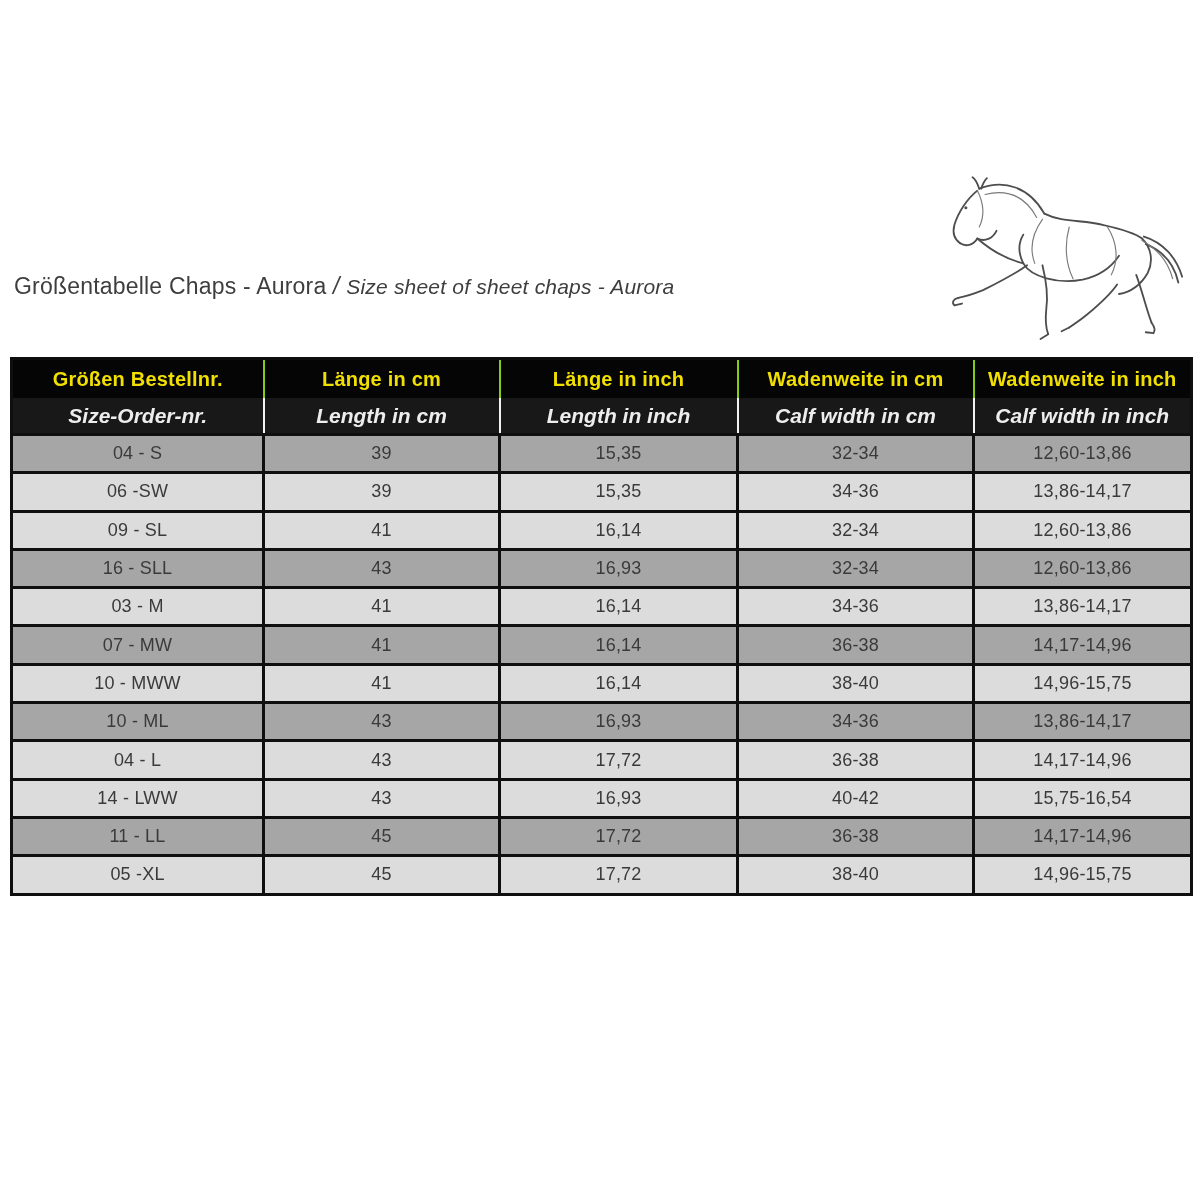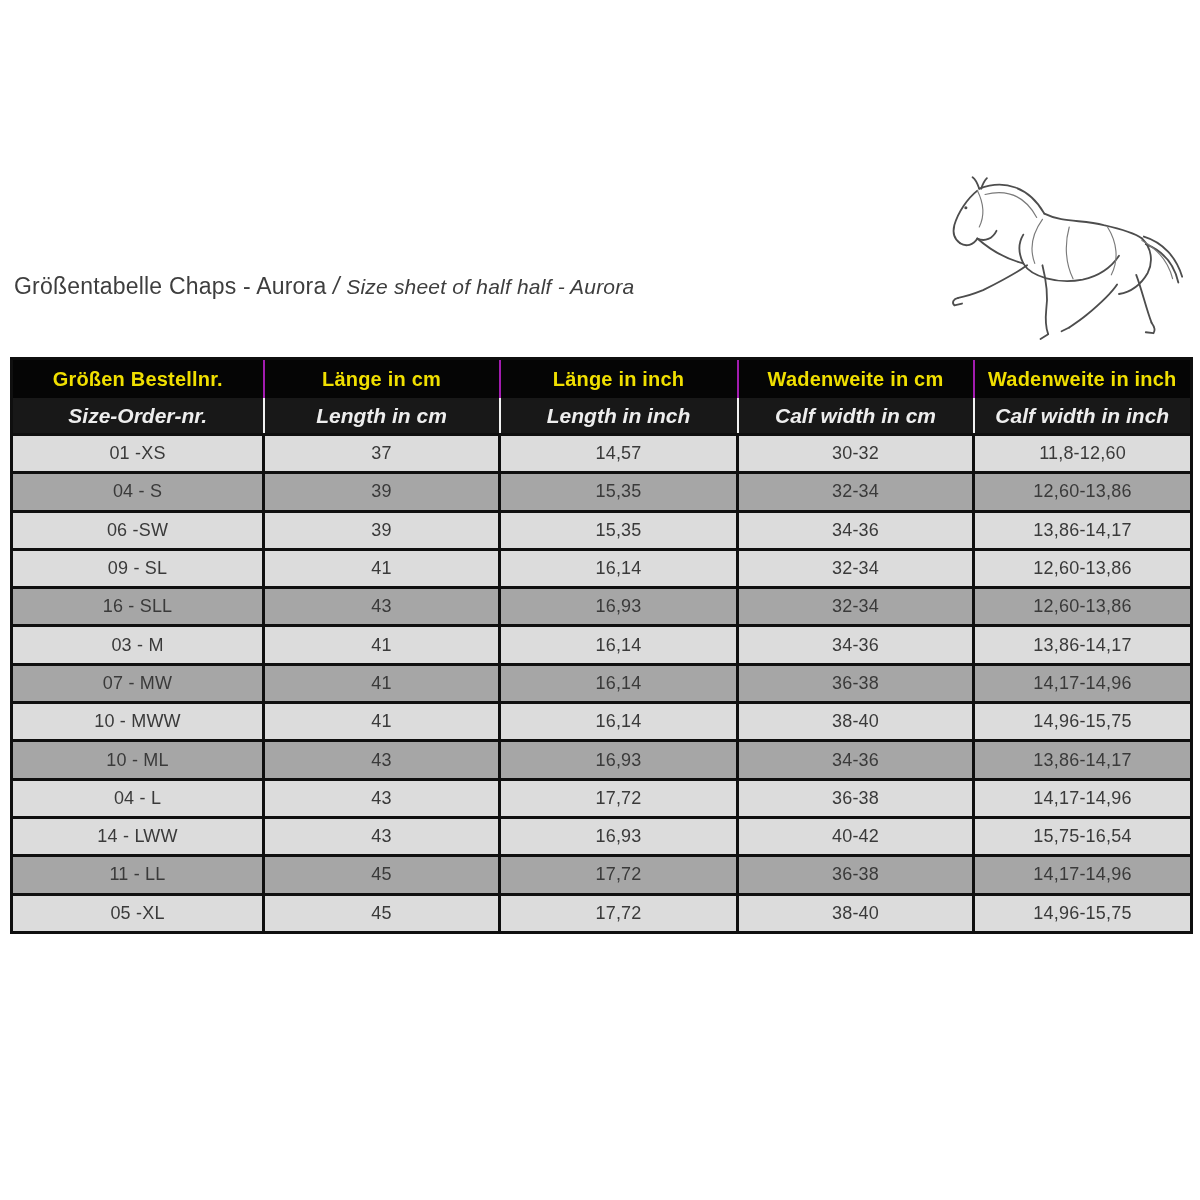--- a/index.html
+++ b/index.html
@@ -39,21 +39,21 @@
     table-layout: fixed;
     border: 3px solid var(--border, #0f0f0f);
   }
   .size-table th { border: none; padding: 0; }
   .header-row-de th {
     background: var(--header-bg-top, #050505);
     color: var(--header-text-de, #f0df00);
     font-weight: bold;
     font-size: 20px;
     height: 38px;
-    border-left: 2px solid #a21caf;
+    border-left: 2px solid #84cc16;
     letter-spacing: 0.2px;
   }
   .header-row-de th:first-child { border-left: none; }
   .header-row-en th {
     background: var(--header-bg-bottom, #181818);
     color: var(--header-text-en, #ededed);
     font-style: italic;
     font-weight: bold;
     font-size: 21px;
     height: 35px;
@@ -71,21 +71,21 @@
     color: var(--cell-text, #3a3a3a);
     letter-spacing: 0.2px;
   }
   .row-light td { background: var(--row-light, #dcdcdc); }
   .row-dark  td { background: var(--row-dark,  #a6a6a6); }
 </style>
 </head>
 <body>
 
 <div class="page-title">
-  <span>Größentabelle Chaps - Aurora</span><span class="sep"> / </span><span class="en">Size sheet of half half - Aurora</span>
+  <span>Größentabelle Chaps - Aurora</span><span class="sep"> / </span><span class="en">Size sheet of sheet chaps - Aurora</span>
 </div>
 
 <div class="horse-wrap">
   <svg width="268" height="188" viewBox="0 0 280 185" xmlns="http://www.w3.org/2000/svg">
     <g fill="none" stroke="#4d4d4d" stroke-width="1.9" stroke-linecap="round" stroke-linejoin="round">
 
       <path d="M64,18 C90,8 116,16 132,44"></path>
       <path d="M70,24 C94,18 112,26 124,48" stroke="#7a7a7a" stroke-width="1.2"></path>
 
       <path d="M62,20 C52,28 42,42 38,56 C36,64 38,71 44,75"></path>
@@ -144,27 +144,20 @@
       </tr>
     <tr class="header-row-en">
         <th>Size-Order-nr.</th>
         <th>Length in cm</th>
         <th>Length in inch</th>
         <th>Calf width in cm</th>
         <th>Calf width in inch</th>
       </tr>
   </thead>
   <tbody>
-      <tr class="row-light">
-        <td>01 -XS</td>
-        <td>37</td>
-        <td>14,57</td>
-        <td>30-32</td>
-        <td>11,8-12,60</td>
-      </tr>
       <tr class="row-dark">
         <td>04 - S</td>
         <td>39</td>
         <td>15,35</td>
         <td>32-34</td>
         <td>12,60-13,86</td>
       </tr>
       <tr class="row-light">
         <td>06 -SW</td>
         <td>39</td>

